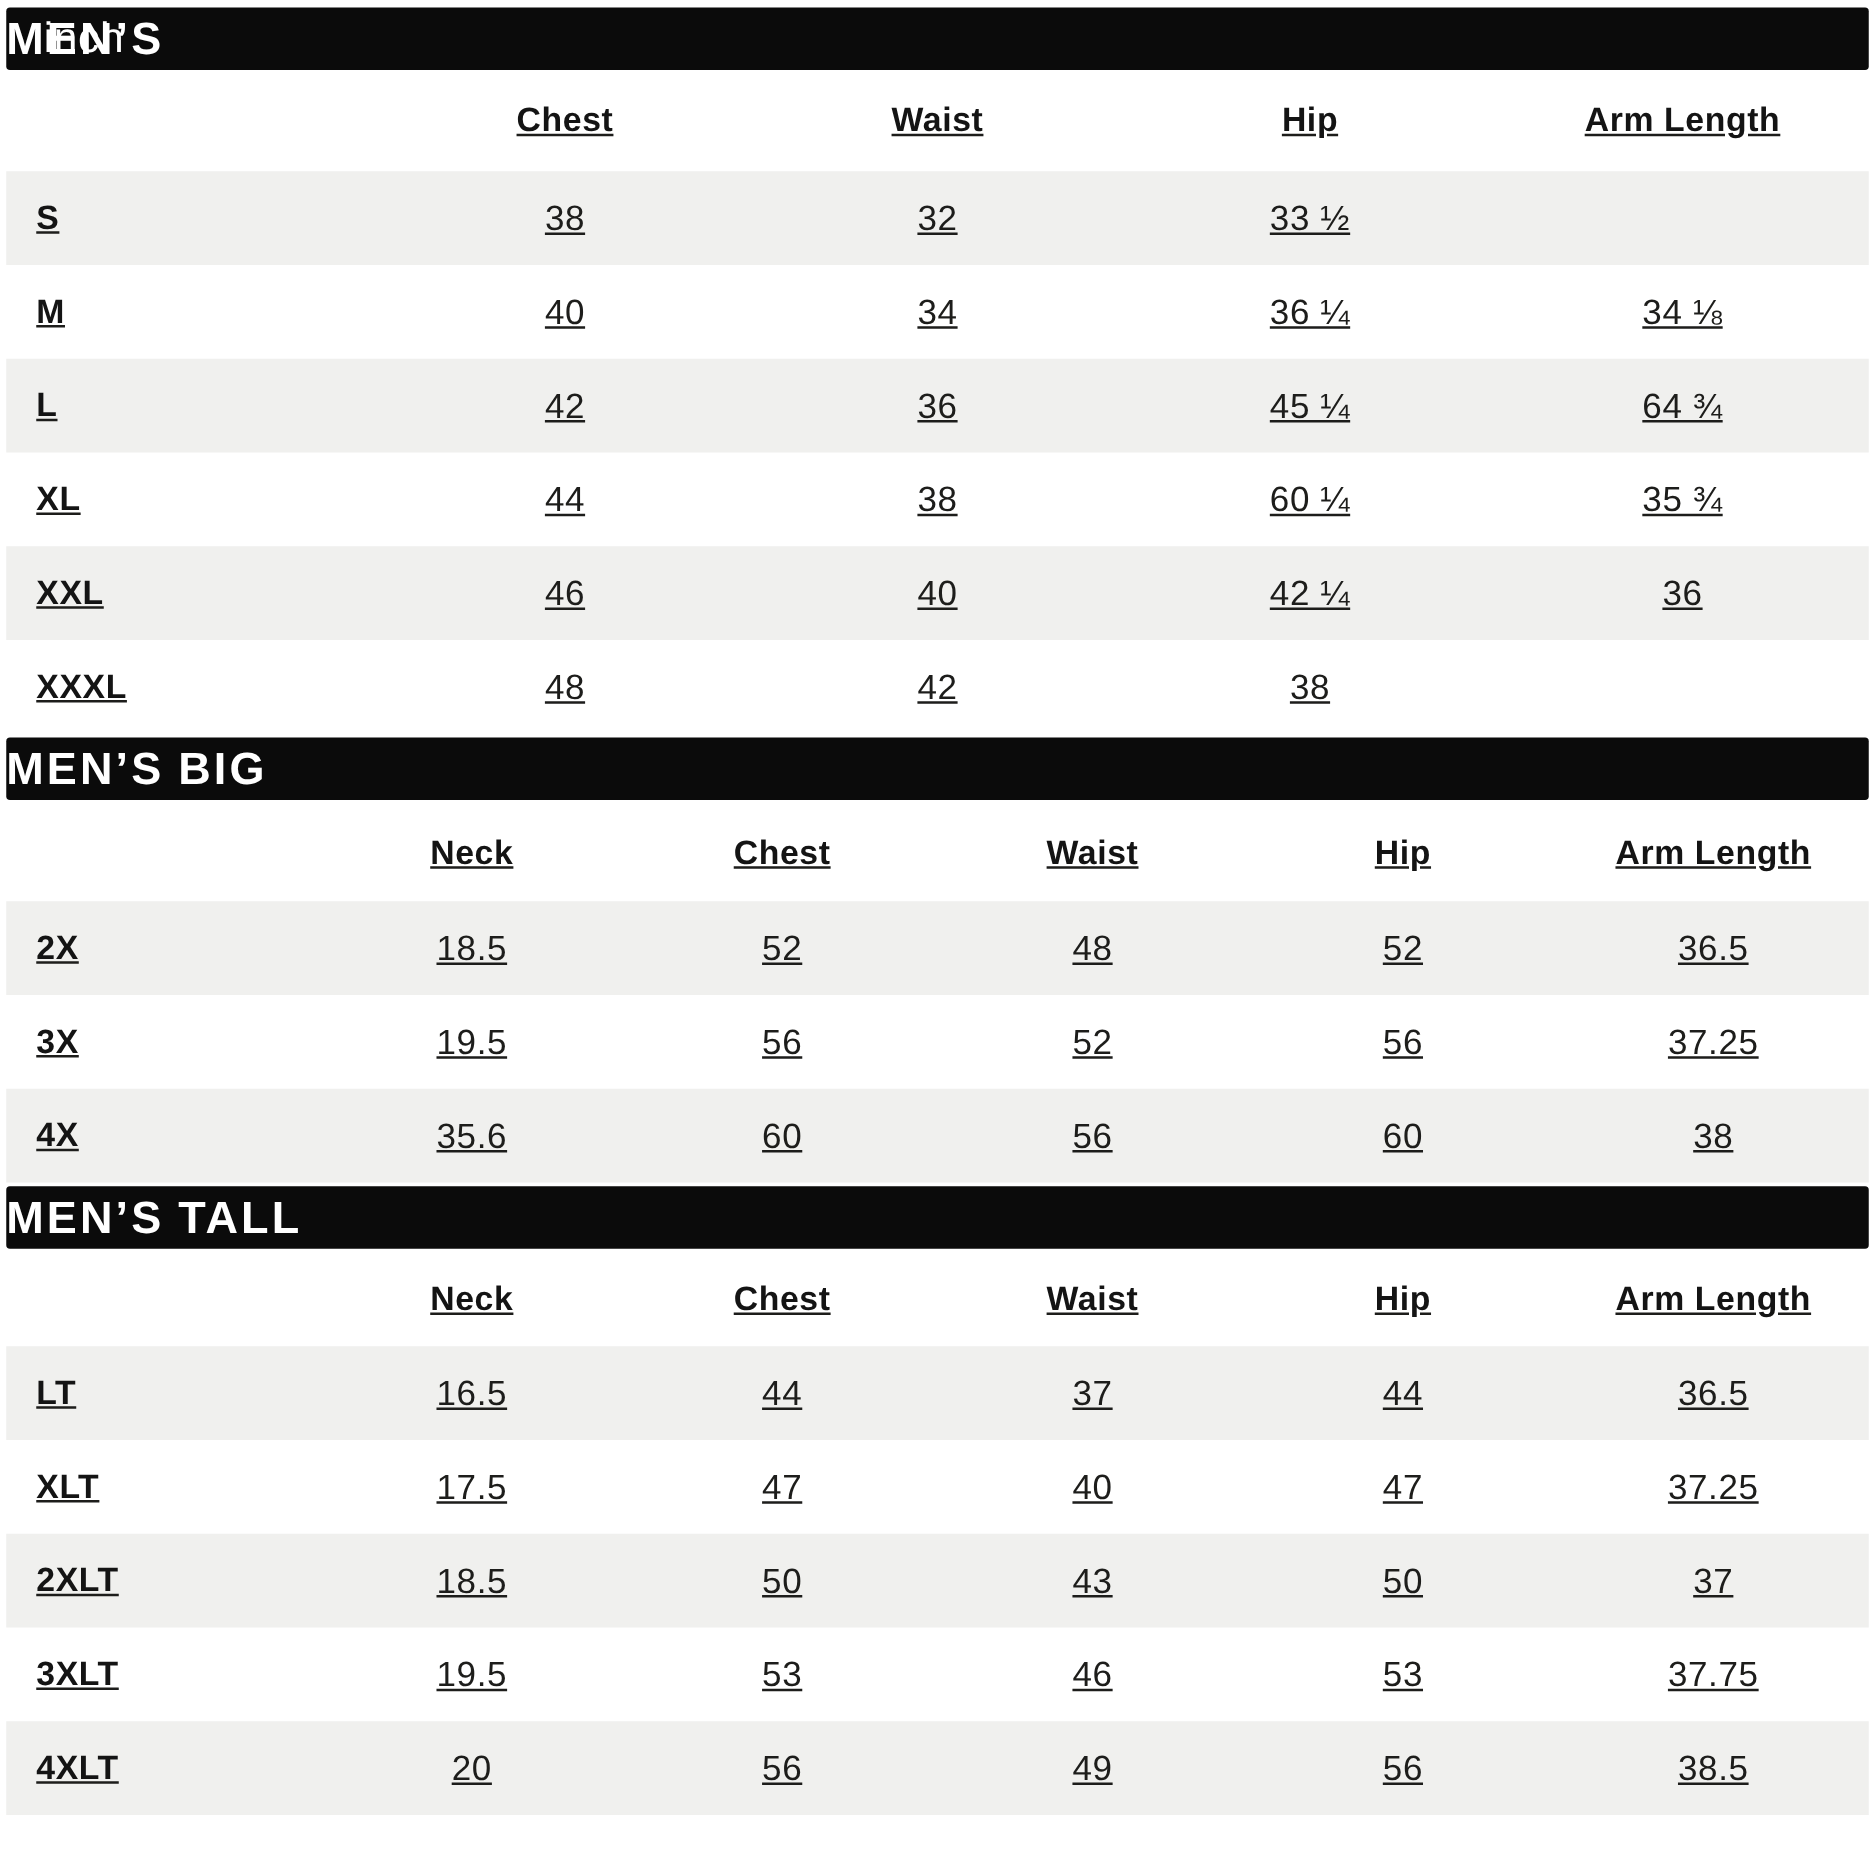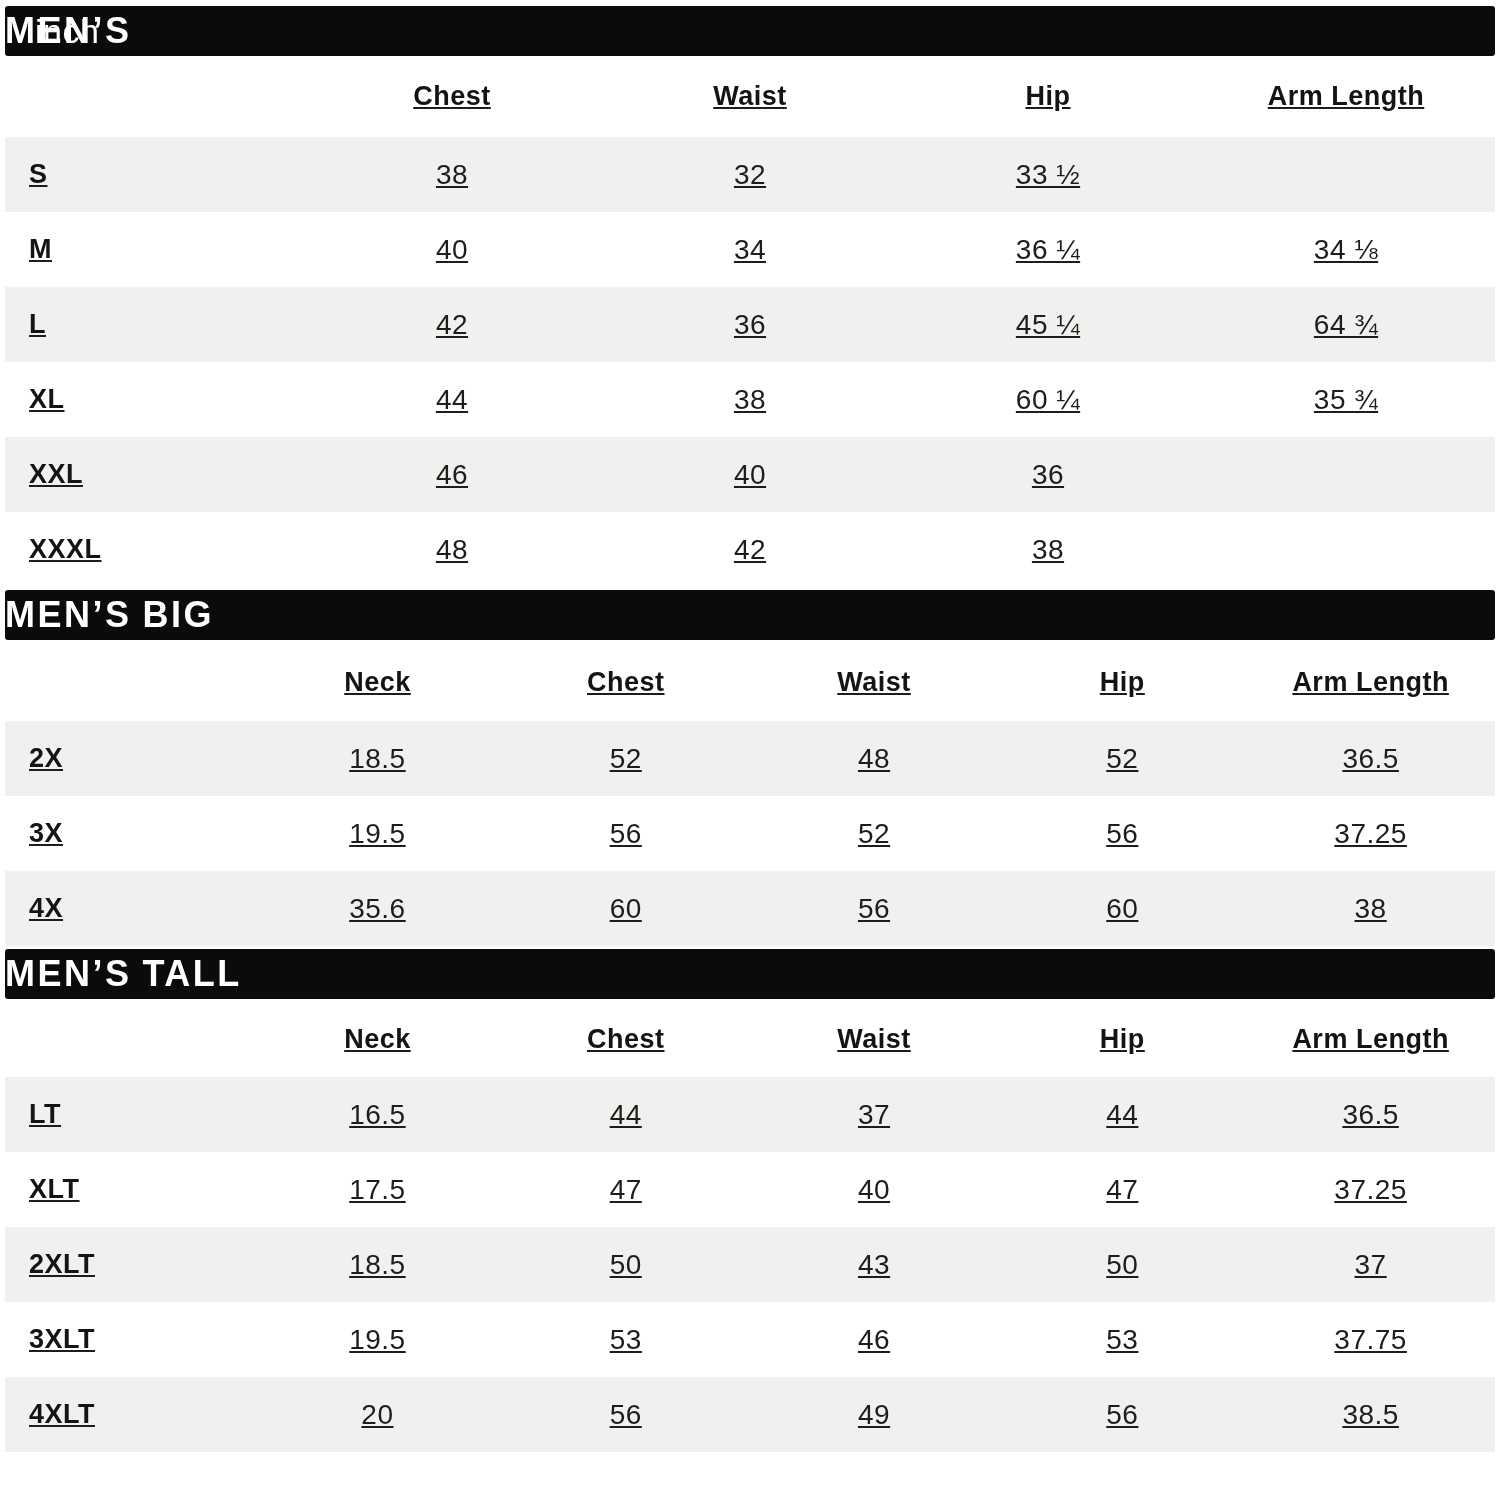--- a/index.html
+++ b/index.html
@@ -128,20 +128,21 @@
         <div class="cell size-cell">XL</div>
         <div class="cell value-cell">44</div>
         <div class="cell value-cell">38</div>
         <div class="cell value-cell">60 ¼</div>
         <div class="cell value-cell">35 ¾</div>
       </div>
       <div class="row data-row striped">
         <div class="cell size-cell">XXL</div>
         <div class="cell value-cell">46</div>
         <div class="cell value-cell">40</div>
+        <div class="cell value-cell">42 ¼</div>
         <div class="cell value-cell">36</div>
       </div>
       <div class="row data-row">
         <div class="cell size-cell">XXXL</div>
         <div class="cell value-cell">48</div>
         <div class="cell value-cell">42</div>
         <div class="cell value-cell">38</div>
       </div>
     </div>
 

